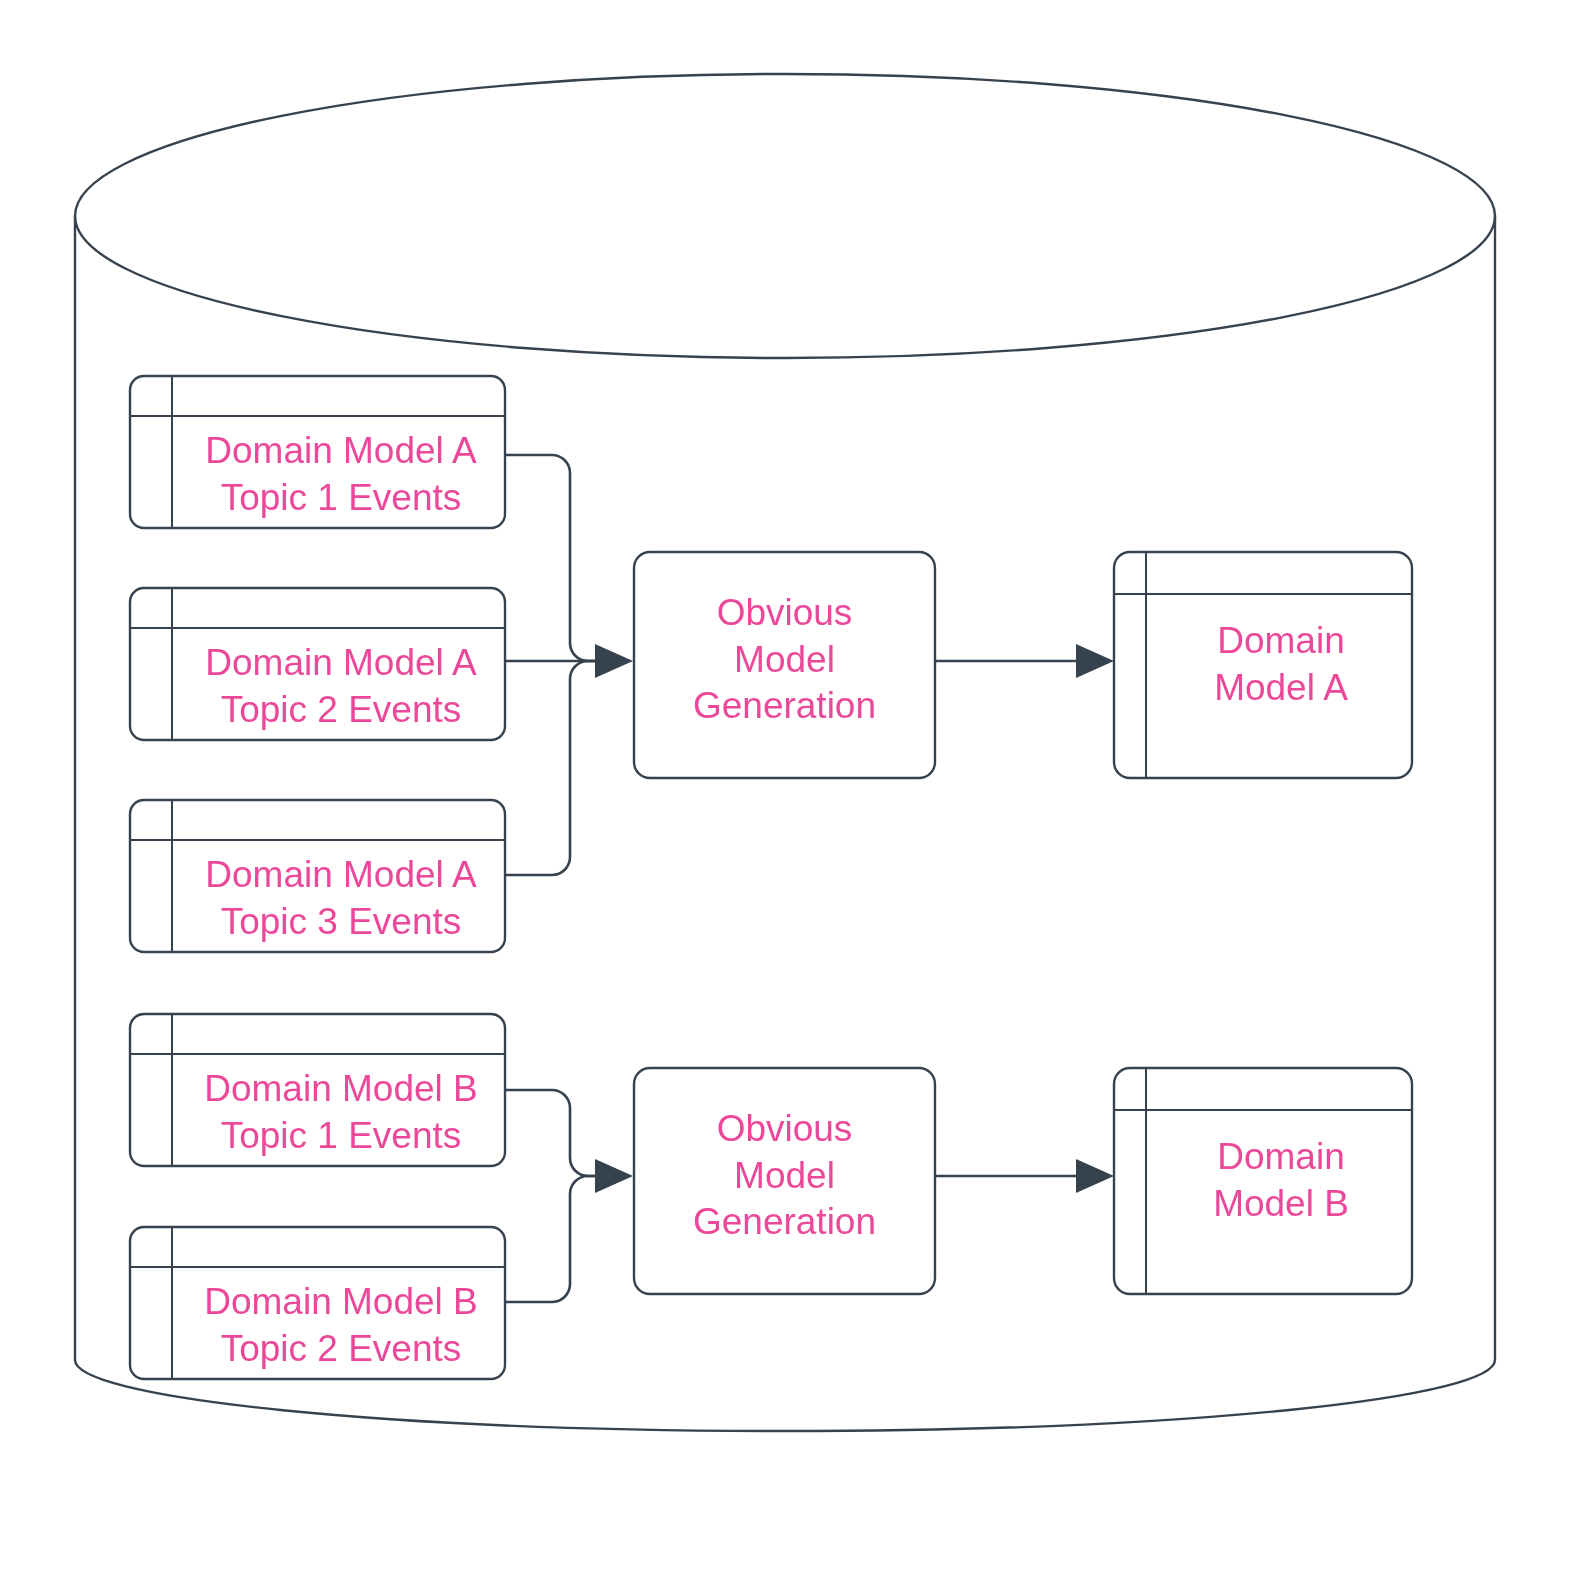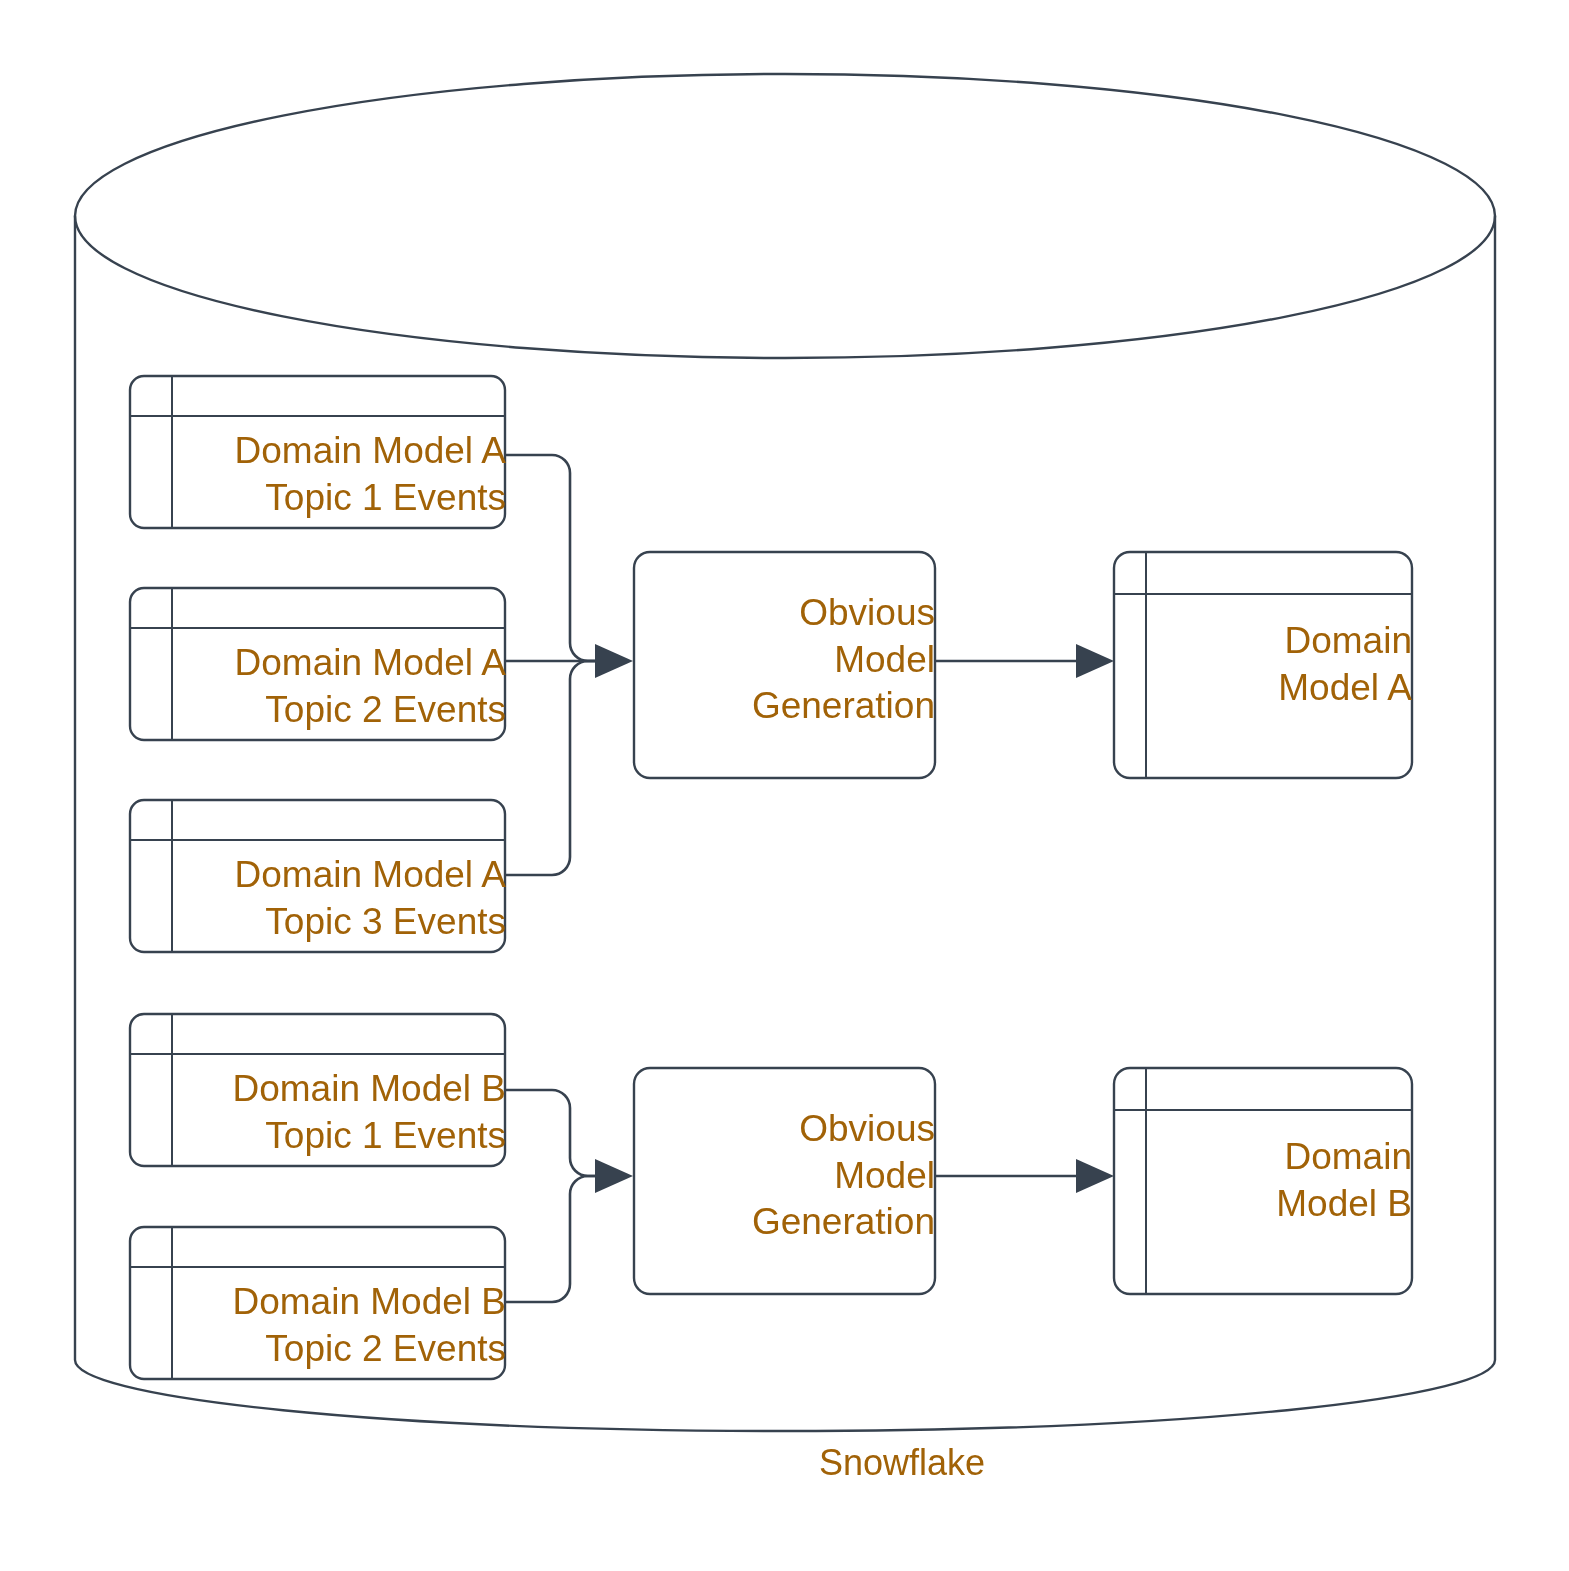--- a/index.html
+++ b/index.html
@@ -47,23 +47,23 @@
     stroke-width: 2.6;
     stroke-linecap: butt;
     stroke-linejoin: round;
   }
   .arrow-head {
     fill: #37424f;
     stroke: none;
   }
   .lbl {
     position: absolute;
-    color: #a16207;
+    color: #ec4899;
     font-family: "Liberation Sans", sans-serif;
-    text-align: right;
+    text-align: center;
     line-height: 1.26;
     white-space: pre-line;
     pointer-events: none;
   }
   .lbl-table {
     font-size: 37px;
   }
   .lbl-proc {
     font-size: 37px;
   }
@@ -189,15 +189,14 @@
   <div class="lbl lbl-proc" style="left:634px; top:1106px; width:301px;">Obvious
 Model
 Generation</div>
 
   <div class="lbl lbl-table" style="left:1150px; top:618px; width:262px;">Domain
 Model A</div>
 
   <div class="lbl lbl-table" style="left:1150px; top:1134px; width:262px;">Domain
 Model B</div>
 
-  <div class="lbl lbl-cyl" style="left:585px; top:1440px; width:400px;">Snowflake</div>
 
 </div>
 
 </body></html>

